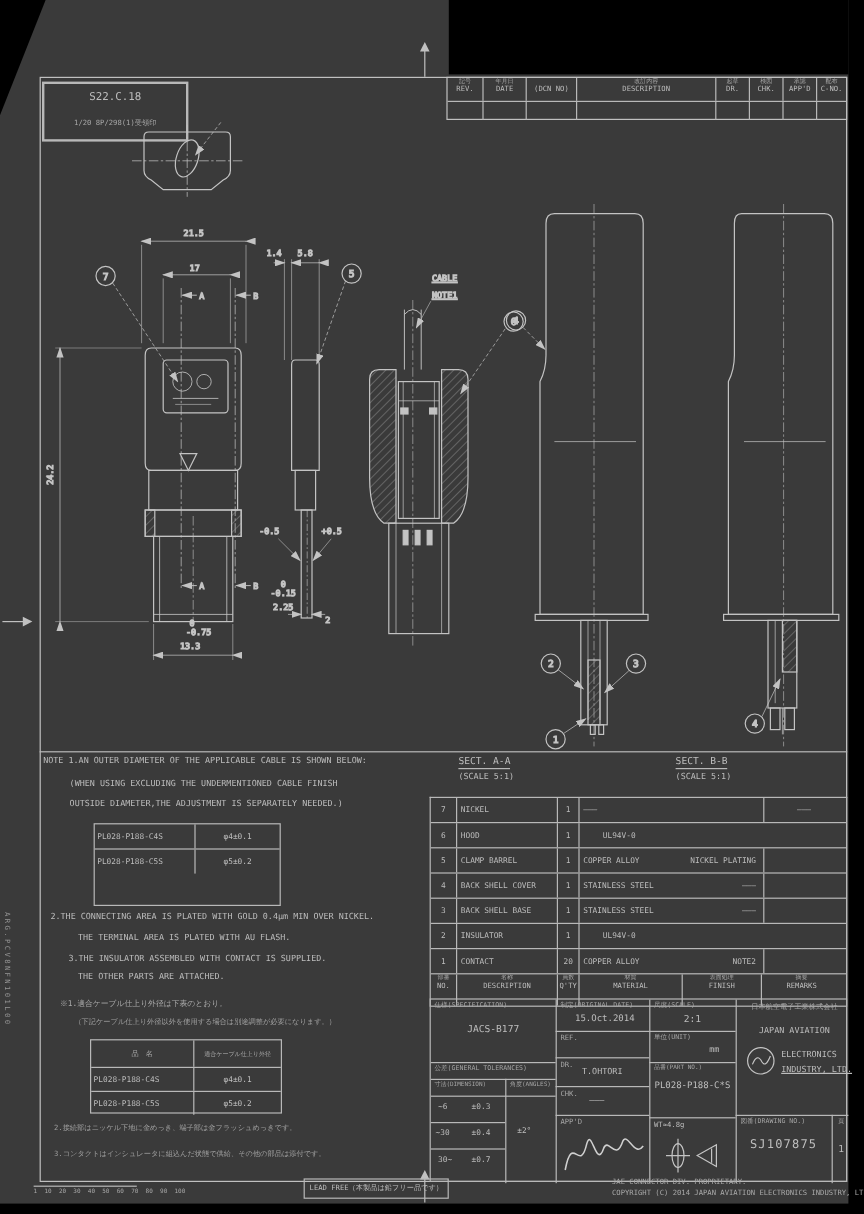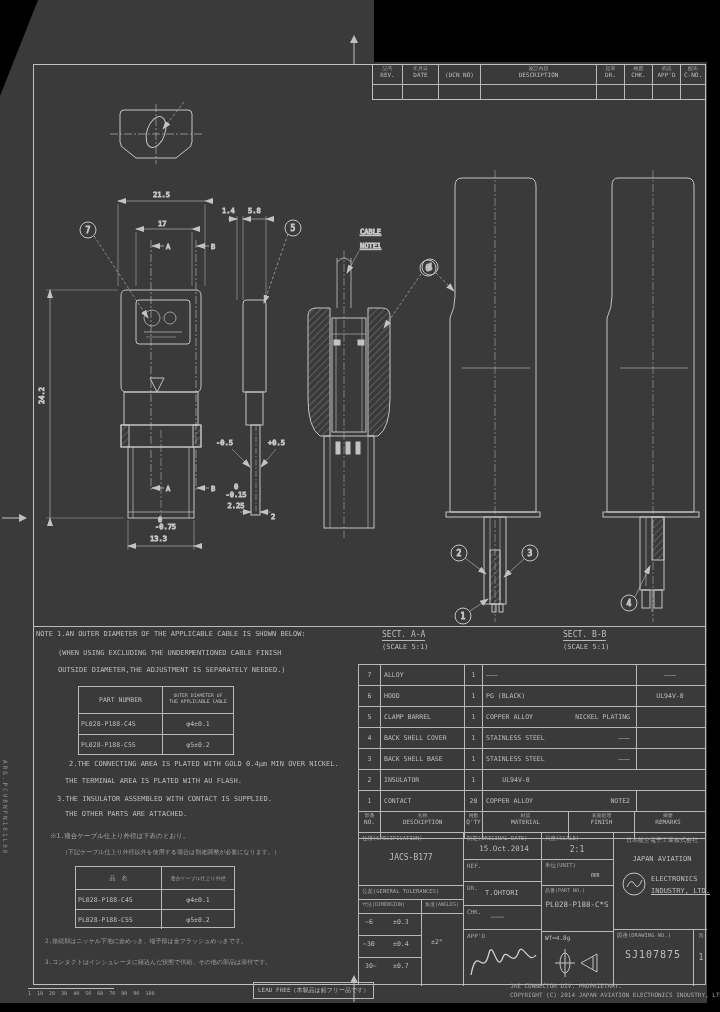--- a/index.html
+++ b/index.html
@@ -43,20 +43,24 @@
       <line x1="10" y1="8" x2="10" y2="28" stroke="#c0c0c0"></line>
       <path d="M6,9 L10,1 L14,9 Z" fill="#c0c0c0"></path>
     </svg>
   <svg style="position:absolute;left:2px;top:510px;width:26px;height:16px;" viewBox="0 0 26 16">
       <line x1="0" y1="8" x2="18" y2="8" stroke="#c0c0c0"></line>
       <path d="M17,4 L25,8 L17,12 Z" fill="#c0c0c0"></path>
     </svg>
 
   <div class="t" style="left:1px;top:760px;writing-mode:vertical-rl;font-size:6px;letter-spacing:2px;color:#969696;">ARG.PCV8NFN101L00</div>
 
+  <div class="bx" style="left:35px;top:68px;width:122px;height:50px;border-width:2px;">
+    <div class="t" style="left:0;top:6px;width:118px;text-align:center;font-size:9px;">S22.C.18</div>
+    <div class="t" style="left:0;top:30px;width:118px;text-align:center;font-size:6px;color:#a9a9a9;">1/20 8P/298(1)受領印</div>
+  </div>
 
   <div class="bx" style="left:372px;top:64px;width:334px;height:36px;border-color:#c0c0c0;">
     <div class="row" style="height:19px;border-bottom:1px solid #b8b8b8;">
       <div class="cell" style="width:30px;">
           <span class="jp">記号</span>
           <span class="en">REV.</span>
         </div>
       <div class="cell" style="width:36px;">
           <span class="jp">年月日</span>
           <span class="en">DATE</span>
@@ -281,38 +285,31 @@
   <div class="t" style="left:382px;top:630px;font-size:8px;border-bottom:1px solid #b8b8b8;padding-bottom:1px;">SECT. A-A</div>
   <div class="t" style="left:382px;top:643px;font-size:7px;">(SCALE 5:1)</div>
   <div class="t" style="left:563px;top:630px;font-size:8px;border-bottom:1px solid #b8b8b8;padding-bottom:1px;">SECT. B-B</div>
   <div class="t" style="left:563px;top:643px;font-size:7px;">(SCALE 5:1)</div>
 
   <div class="t" style="left:36px;top:630px;font-size:7px;text-align:center;">NOTE 1.AN OUTER DIAMETER OF THE APPLICABLE CABLE IS SHOWN BELOW:</div>
   <div class="t" style="left:58px;top:649px;font-size:7px;">(WHEN USING EXCLUDING THE UNDERMENTIONED CABLE FINISH</div>
   <div class="t" style="left:58px;top:666px;font-size:7px;">OUTSIDE DIAMETER,THE ADJUSTMENT IS SEPARATELY NEEDED.)</div>
 
   <div class="tbl" style="left:78px;top:686px;width:156px;height:69px;">
-    <div class="row" style="height:26px;">
-      <div class="cell" style="width:84px;display:flex;align-items:center;justify-content:center;font-size:6.5px;">PART NUMBER</div>
-      <div class="cell" style="width:70px;border-right:none;text-align:center;">
-        <span style="display:block;font-size:4.8px;line-height:6px;margin-top:6px;">OUTER DIAMETER OF</span>
-        <span style="display:block;font-size:4.8px;line-height:6px;">THE APPLICABLE CABLE</span>
-      </div>
-    </div>
     <div class="row" style="height:20px;">
       <div class="cell pr" style="width:84px;padding-left:2px;">PL028-P188-C4S</div>
       <div class="cell pr" style="width:70px;border-right:none;justify-content:center;">φ4±0.1</div>
     </div>
     <div class="row" style="height:20px;">
       <div class="cell pr" style="width:84px;padding-left:2px;">PL028-P188-C5S</div>
       <div class="cell pr" style="width:70px;border-right:none;justify-content:center;">φ5±0.2</div>
     </div>
   </div>
 
-  <div class="t" style="left:69px;top:760px;font-size:7px;">2.THE CONNECTING AREA IS PLATED WITH GOLD 0.4μm MIN OVER NICKEL.</div>
+  <div class="t" style="left:42px;top:760px;font-size:7px;">2.THE CONNECTING AREA IS PLATED WITH GOLD 0.4μm MIN OVER NICKEL.</div>
   <div class="t" style="left:65px;top:777px;font-size:7px;">THE TERMINAL AREA IS PLATED WITH AU FLASH.</div>
   <div class="t" style="left:57px;top:795px;font-size:7px;">3.THE INSULATOR ASSEMBLED WITH CONTACT IS SUPPLIED.</div>
   <div class="t" style="left:65px;top:810px;font-size:7px;">THE OTHER PARTS ARE ATTACHED.</div>
 
   <div class="t" style="left:50px;top:833px;font-size:6.5px;color:#a9a9a9;">※1.適合ケーブル仕上り外径は下表のとおり。</div>
   <div class="t" style="left:62px;top:849px;font-size:6px;color:#a0a0a0;">（下記ケーブル仕上り外径以外を使用する場合は別途調整が必要になります。）</div>
 
   <div class="tbl" style="left:75px;top:866px;width:160px;height:62px;">
     <div class="row" style="height:22px;">
       <div class="cell pr" style="width:86px;justify-content:center;font-size:6px;color:#a9a9a9;">品　名</div>
@@ -328,36 +325,32 @@
     </div>
   </div>
 
   <div class="t" style="left:45px;top:938px;font-size:6px;color:#a0a0a0;">2.接続部はニッケル下地に金めっき、端子部は金フラッシュめっきです。</div>
   <div class="t" style="left:45px;top:959px;font-size:6px;color:#a0a0a0;">3.コンタクトはインシュレータに組込んだ状態で供給、その他の部品は添付です。</div>
 
   <div style="position:absolute;left:358px;top:664px;width:348px;border:1px solid #b8b8b8;border-bottom:none;box-sizing:border-box;">
 
     <div class="row" style="height:20px;border-bottom:1px solid #b8b8b8;">
       <div class="cell pr" style="width:22px;justify-content:center;">7</div>
-      <div class="cell pr" style="width:84px;padding-left:3px;">ALLOY</div>
+      <div class="cell pr" style="width:84px;padding-left:3px;">NICKEL</div>
       <div class="cell pr" style="width:18px;justify-content:center;">1</div>
       <div class="cell pr" style="width:154px;padding-left:3px;justify-content:space-between;">
           <span>———</span>
           <span style="padding-right:6px;"></span>
         </div>
       <div class="cell pr" style="width:66px;border-right:none;justify-content:center;">———</div>
     </div>
     <div class="row" style="height:20px;border-bottom:1px solid #b8b8b8;">
       <div class="cell pr" style="width:22px;justify-content:center;">6</div>
       <div class="cell pr" style="width:84px;padding-left:3px;">HOOD</div>
       <div class="cell pr" style="width:18px;justify-content:center;">1</div>
-      <div class="cell pr" style="width:154px;padding-left:3px;justify-content:space-between;">
-          <span>PG (BLACK)</span>
-          <span style="padding-right:6px;"></span>
-        </div>
       <div class="cell pr" style="width:66px;border-right:none;justify-content:center;">UL94V-0</div>
     </div>
     <div class="row" style="height:20px;border-bottom:1px solid #b8b8b8;">
       <div class="cell pr" style="width:22px;justify-content:center;">5</div>
       <div class="cell pr" style="width:84px;padding-left:3px;">CLAMP BARREL</div>
       <div class="cell pr" style="width:18px;justify-content:center;">1</div>
       <div class="cell pr" style="width:154px;padding-left:3px;justify-content:space-between;">
           <span>COPPER ALLOY</span>
           <span style="padding-right:6px;">NICKEL PLATING</span>
         </div>

